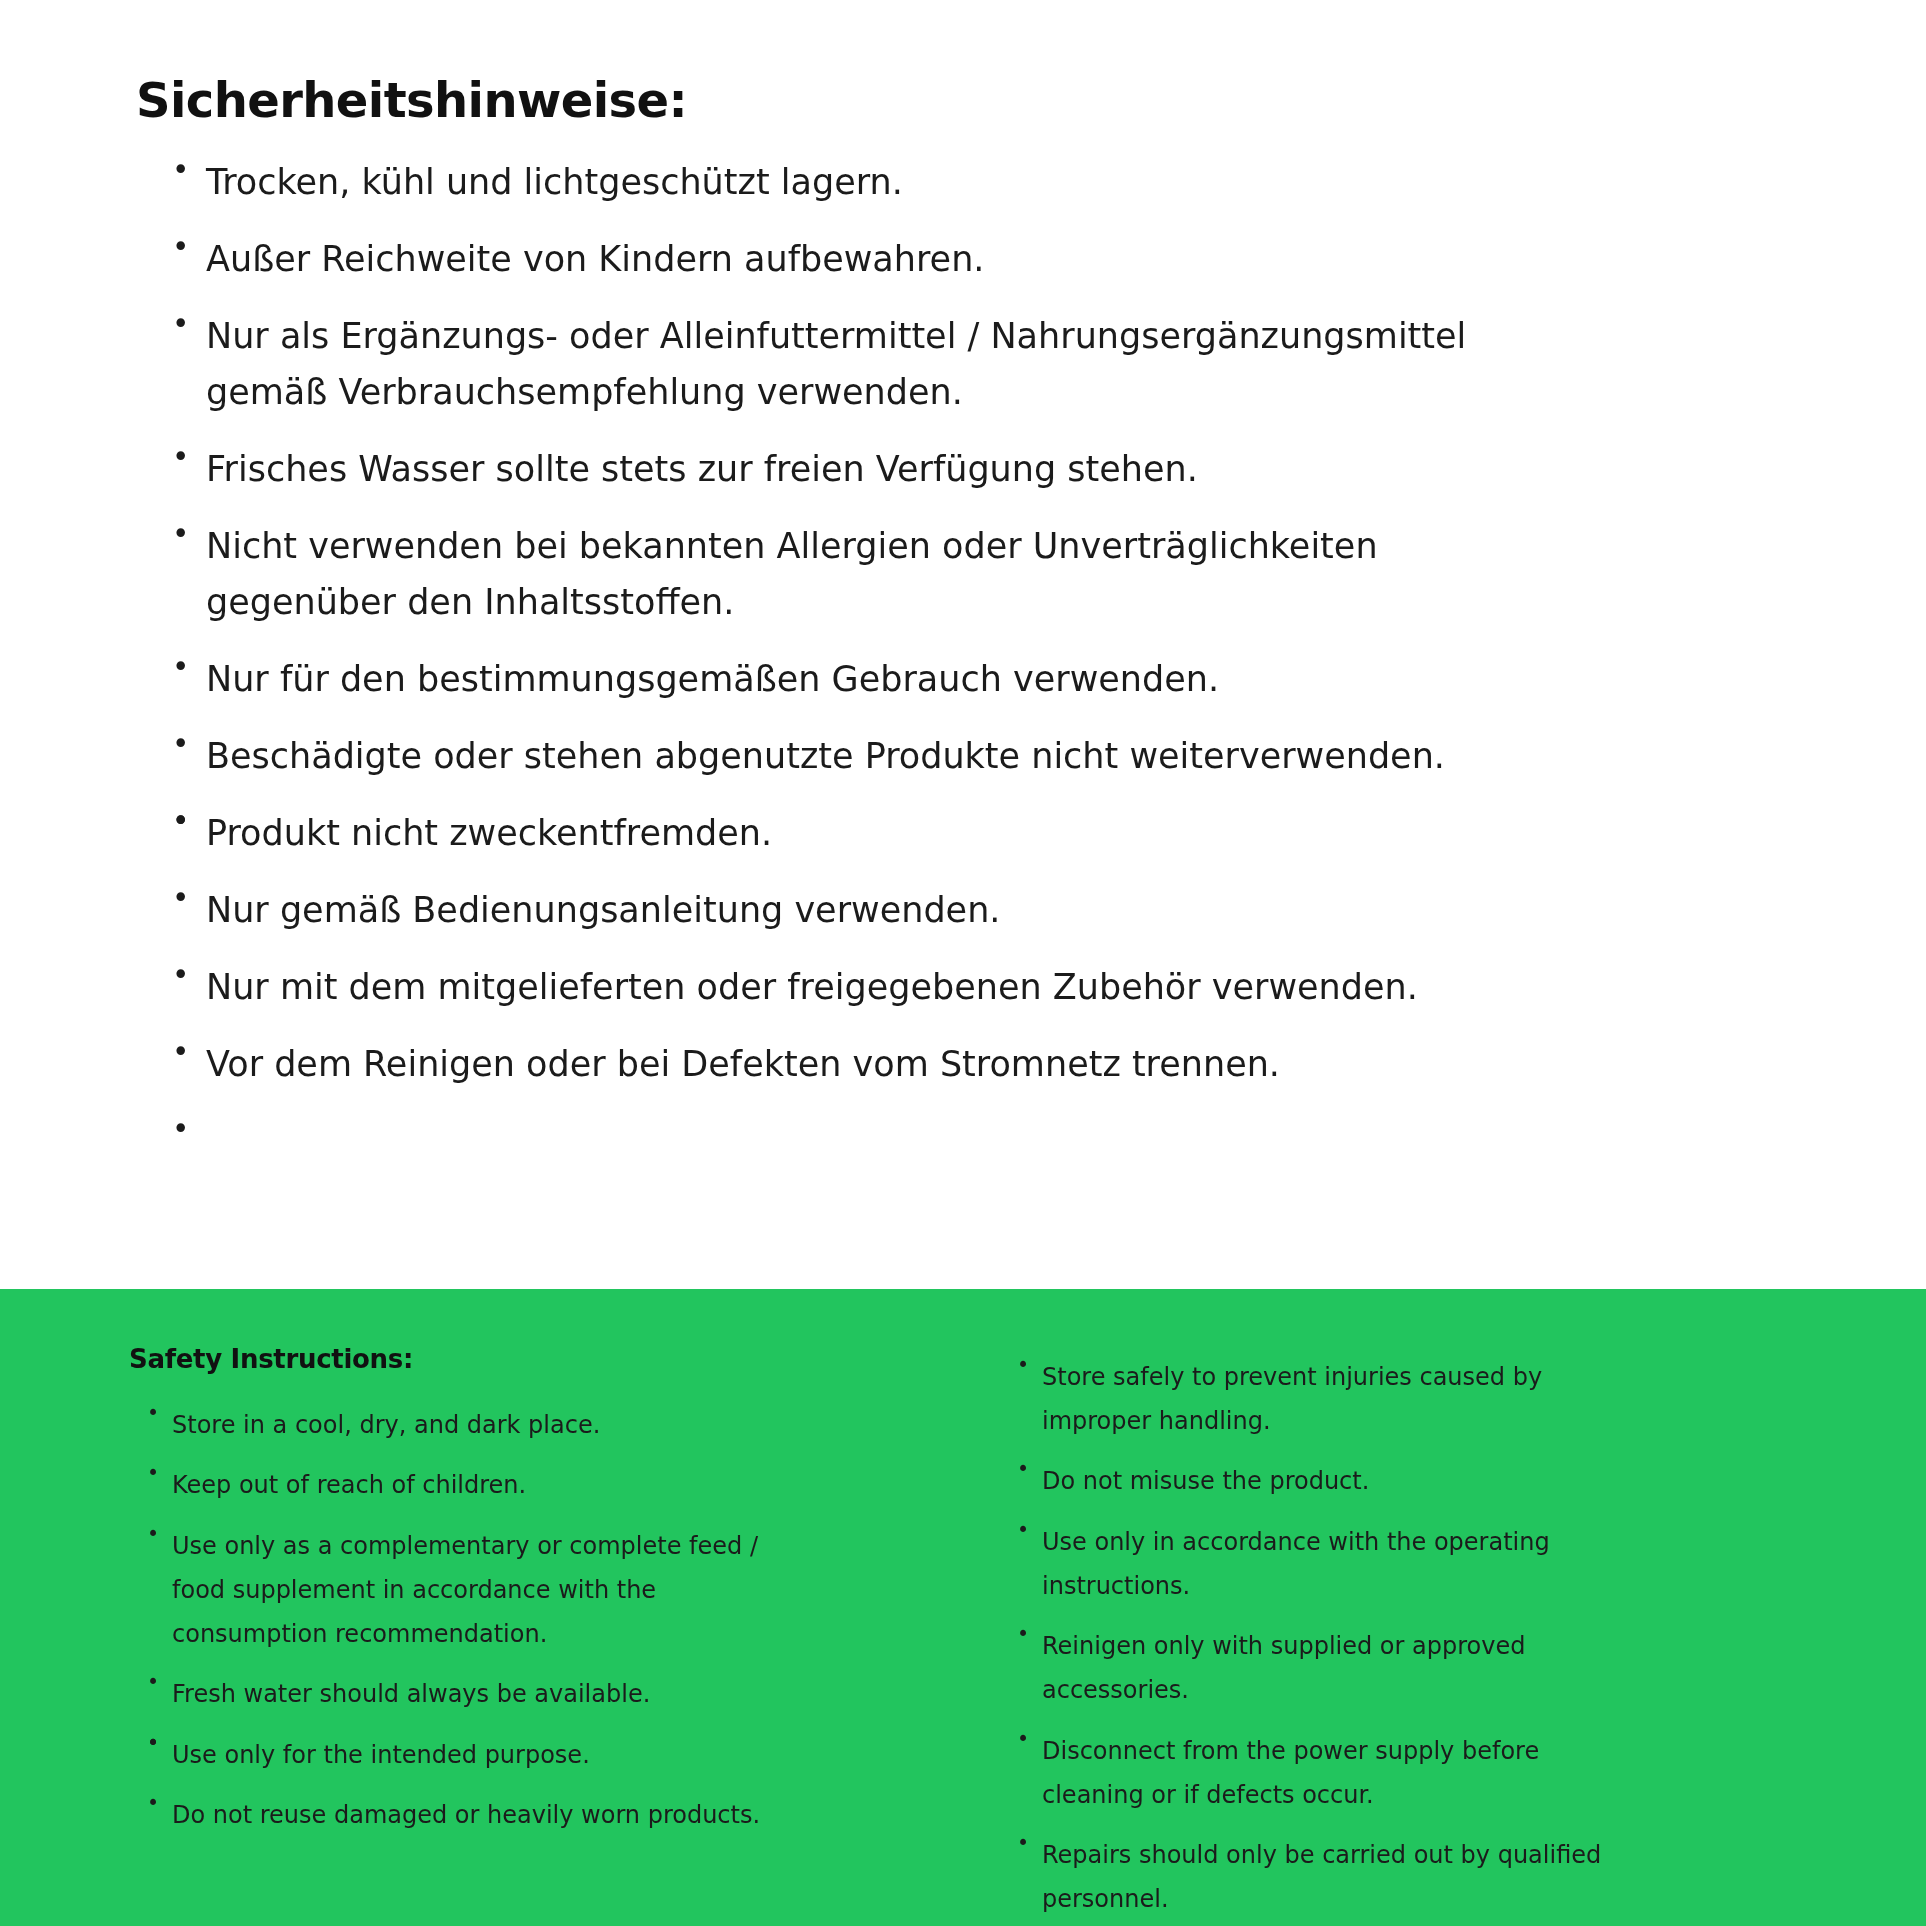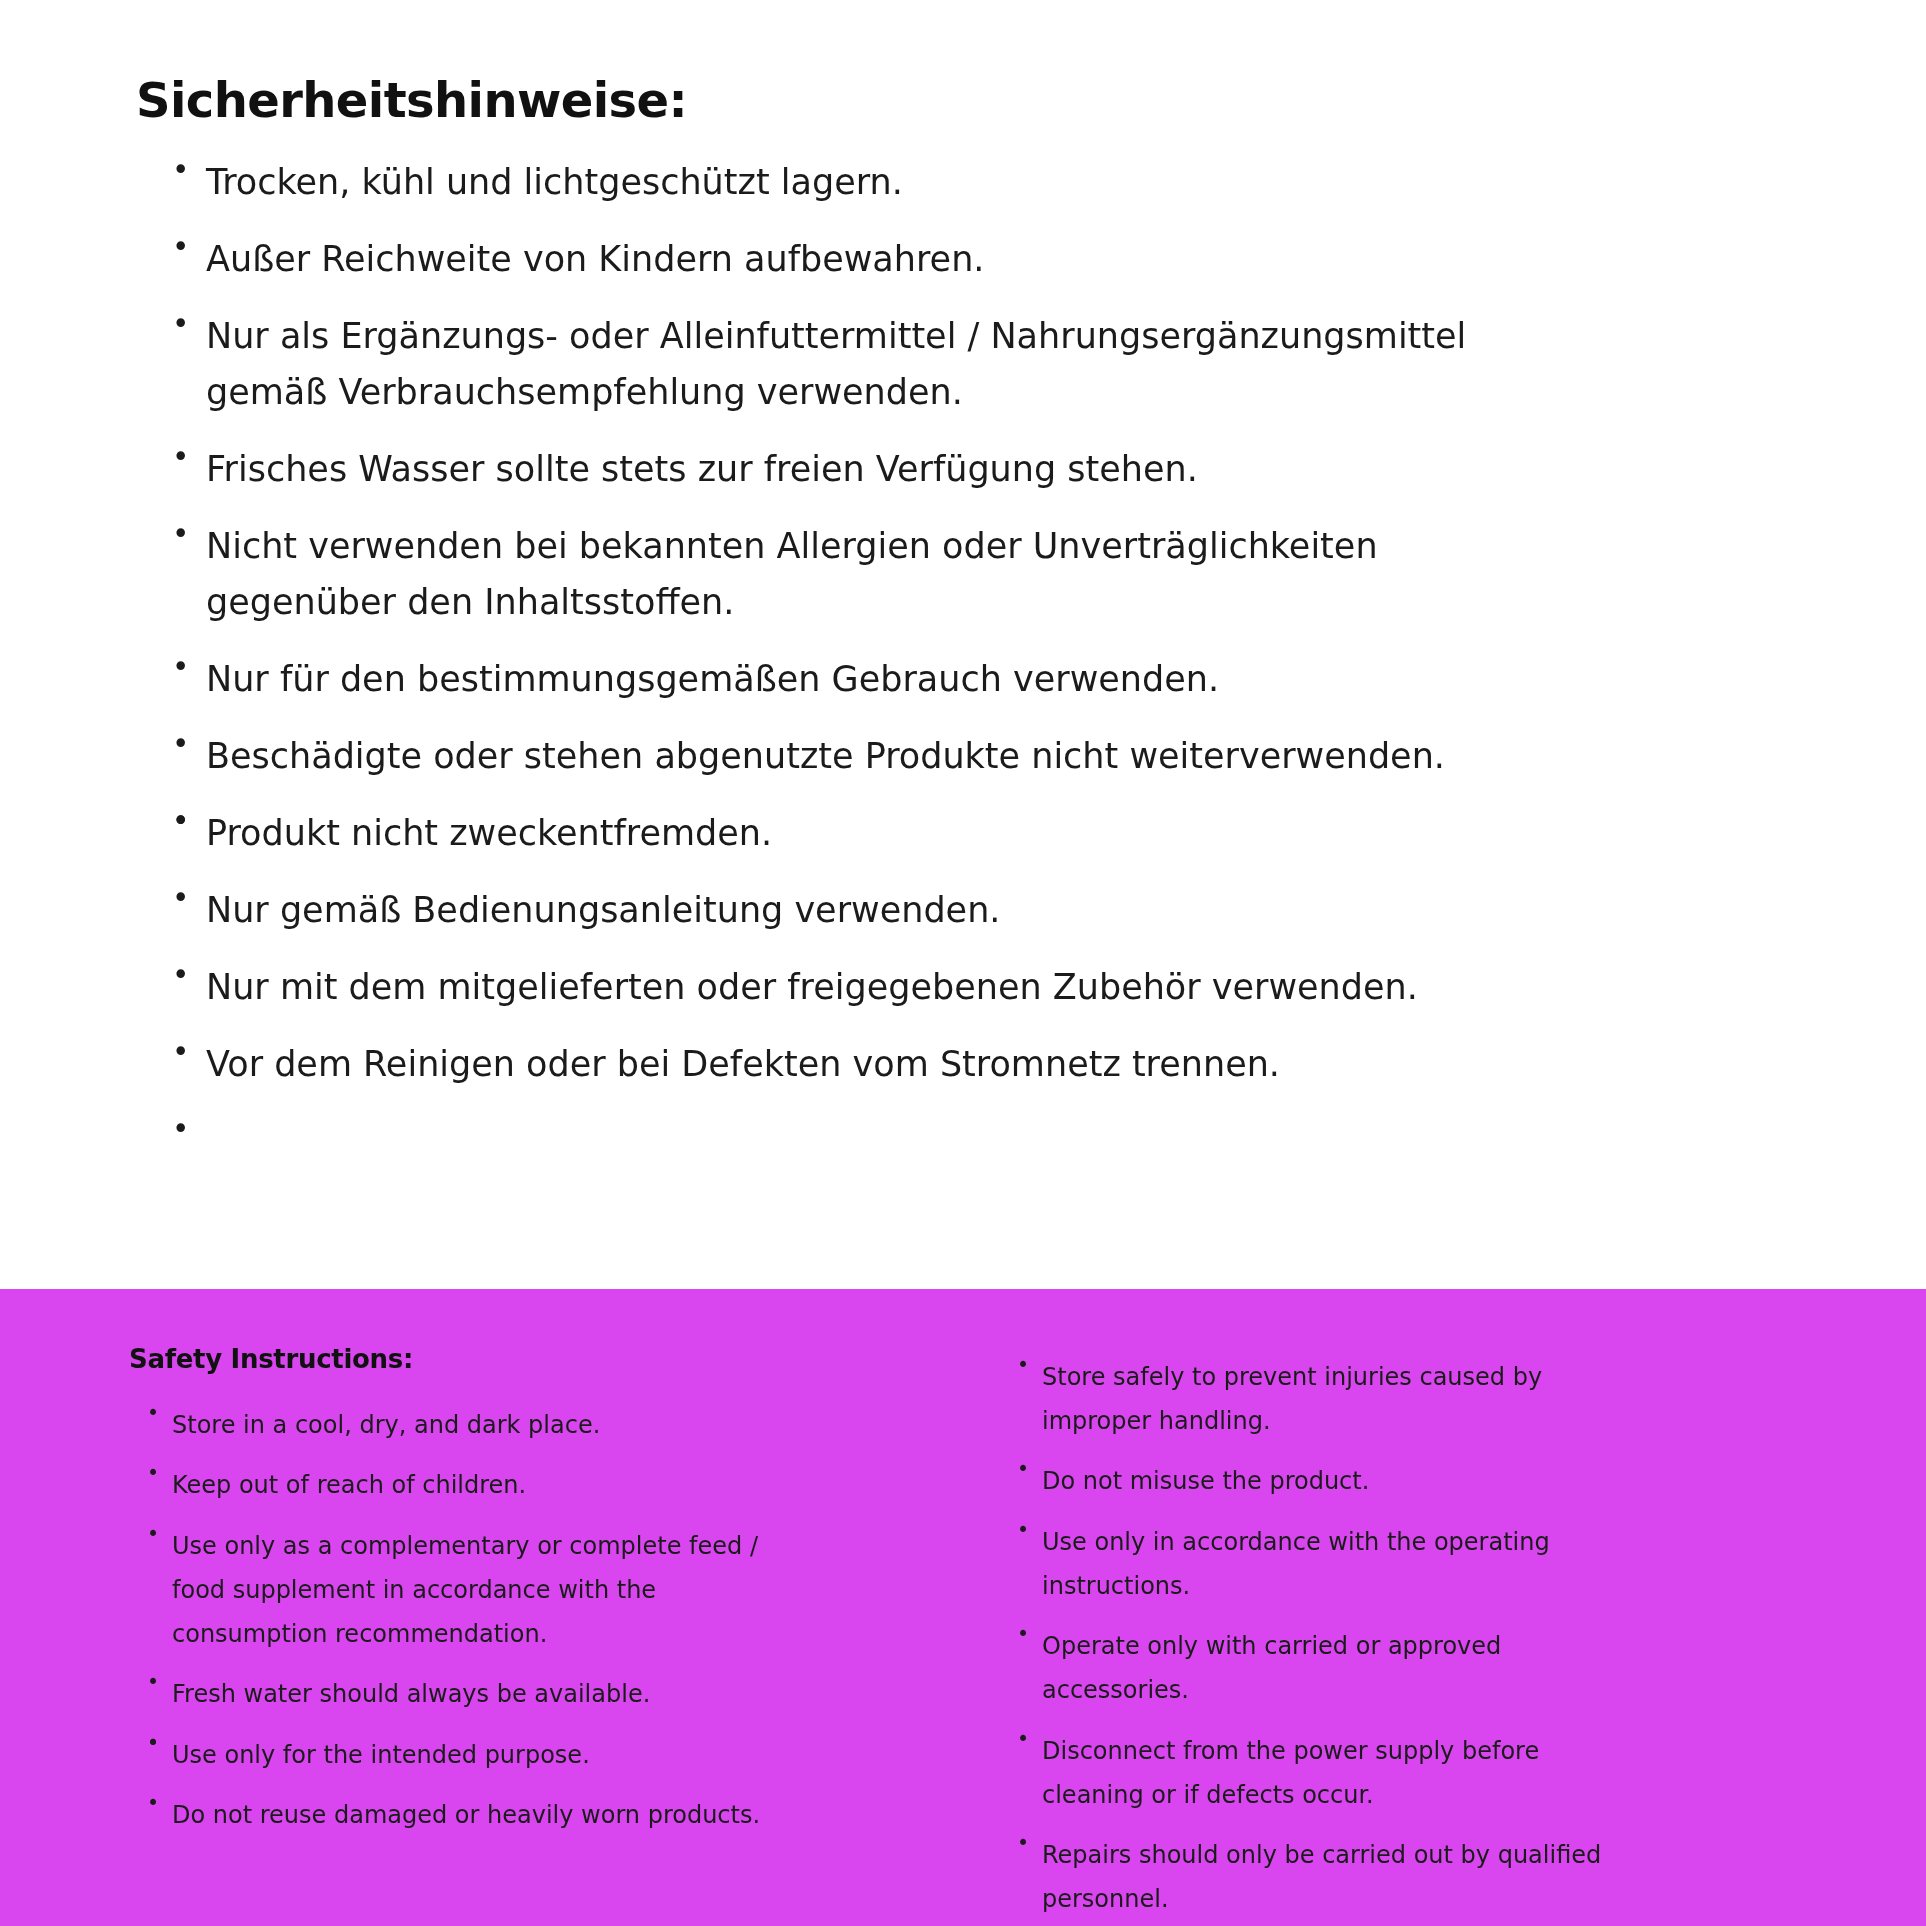--- a/index.html
+++ b/index.html
@@ -57,21 +57,21 @@
     margin-top: 12px;
   }
 
   
   .band {
     position: absolute;
     left: 0;
     top: 1289px;
     width: 1926px;
     height: 638px;
-    background: #d946ef;
+    background: #22c55e;
     display: flex;
     align-items: flex-start;
     padding: 51px 0 0 129px;
     box-sizing: border-box;
   }
   .col-left {
     width: 835px;
     flex: 0 0 auto;
   }
   .col-right {
@@ -147,21 +147,21 @@
           <li><span class="bullet">•</span><span class="item-text">Do not reuse damaged or heavily worn products.</span></li>
         </ul>
     </div>
     <div class="col-right">
       <ul>
           <li><span class="bullet">•</span><span class="item-text">Store safely to prevent injuries caused by
 improper handling.</span></li>
           <li><span class="bullet">•</span><span class="item-text">Do not misuse the product.</span></li>
           <li><span class="bullet">•</span><span class="item-text">Use only in accordance with the operating
 instructions.</span></li>
-          <li><span class="bullet">•</span><span class="item-text">Operate only with carried or approved
+          <li><span class="bullet">•</span><span class="item-text">Reinigen only with supplied or approved
 accessories.</span></li>
           <li><span class="bullet">•</span><span class="item-text">Disconnect from the power supply before
 cleaning or if defects occur.</span></li>
           <li><span class="bullet">•</span><span class="item-text">Repairs should only be carried out by qualified
 personnel.</span></li>
         </ul>
     </div>
   </div>
 
 </div>

